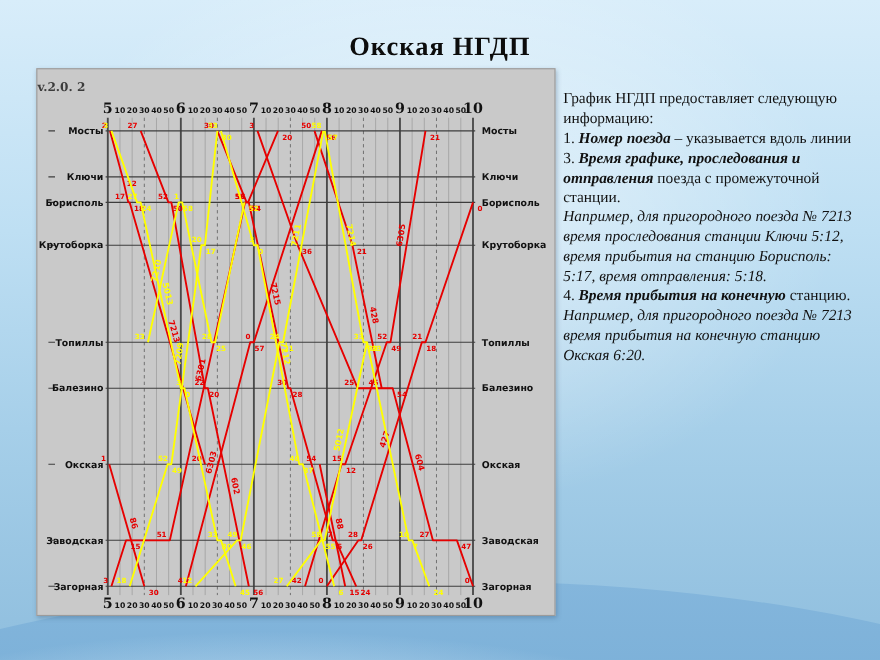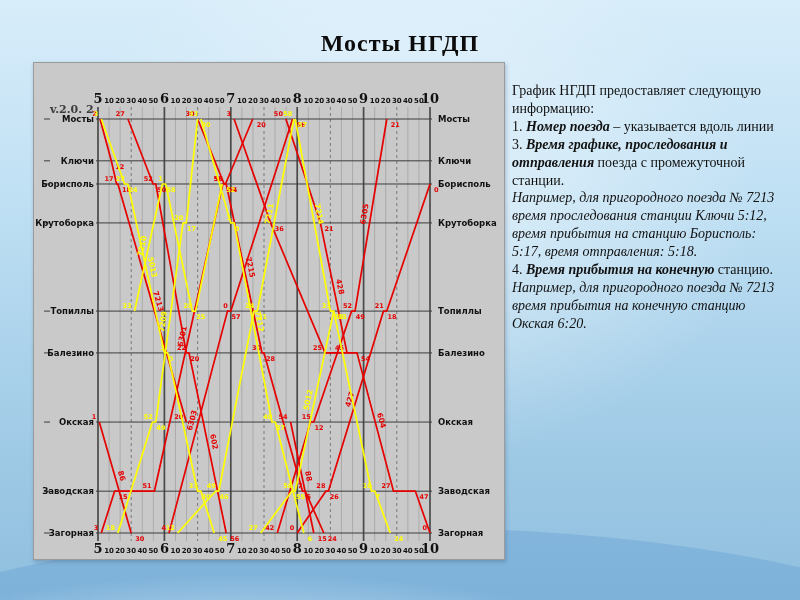--- a/index.html
+++ b/index.html
@@ -24,40 +24,40 @@
   .slide-title{
     position:absolute;left:120px;top:30px;width:560px;text-align:center;
     font-size:24px;font-weight:bold;color:#0c0c0c;letter-spacing:1px;
     font-family:"Liberation Serif",serif;
   }
   .graph-panel{
     position:absolute;left:33px;top:62px;width:470px;height:496px;
     background:#c9c9c9;border:1px solid #9b9b9b;box-shadow:1px 2px 4px rgba(60,90,120,.35);
   }
   .version-label{
-    position:absolute;left:16px;top:10px;font-family:"DejaVu Serif",serif;
-    font-size:11px;font-weight:bold;color:#3c3c3c;margin-top:30px;
+    position:absolute;left:0;top:10px;font-family:"DejaVu Serif",serif;
+    font-size:11px;font-weight:bold;color:#3c3c3c;
   }
   .graph-svg{position:absolute;left:0;top:0;}
   .info-panel{
     position:absolute;left:512px;top:82px;width:266px;
     color:#111;font-size:14px;line-height:1.28;
   }
   .info-panel p{margin:0;}
   .seg-b{font-weight:bold;font-style:italic;}
   .seg-i{font-style:italic;}
 </style>
 </head>
 <body>
 
 <div class="bg-glow"></div>
 <div class="band-bottom"></div>
 <div class="band-light"></div>
 
-<div class="slide-title">Мосты НГДП</div>
+<div class="slide-title">Окская НГДП</div>
 
 <div class="graph-panel">
   <div class="version-label">v.2.0. 2</div>
   <svg id="graph-svg" class="graph-svg" width="470" height="496" viewBox="0 0 470 496">
       <line x1="64" y1="44" x2="64" y2="478" stroke="#4a4a4a" stroke-width="1.7"></line>
       <line x1="75.06666666666669" y1="44" x2="75.06666666666669" y2="478" stroke="#a3a3a3" stroke-width="0.8"></line>
       <line x1="86.13333333333331" y1="44" x2="86.13333333333331" y2="478" stroke="#a3a3a3" stroke-width="0.8"></line>
       <line x1="97.2" y1="44" x2="97.2" y2="478" stroke="#707070" stroke-width="0.9" stroke-dasharray="3,3"></line>
       <line x1="108.26666666666668" y1="44" x2="108.26666666666668" y2="478" stroke="#a3a3a3" stroke-width="0.8"></line>
       <line x1="119.33333333333331" y1="44" x2="119.33333333333331" y2="478" stroke="#a3a3a3" stroke-width="0.8"></line>

